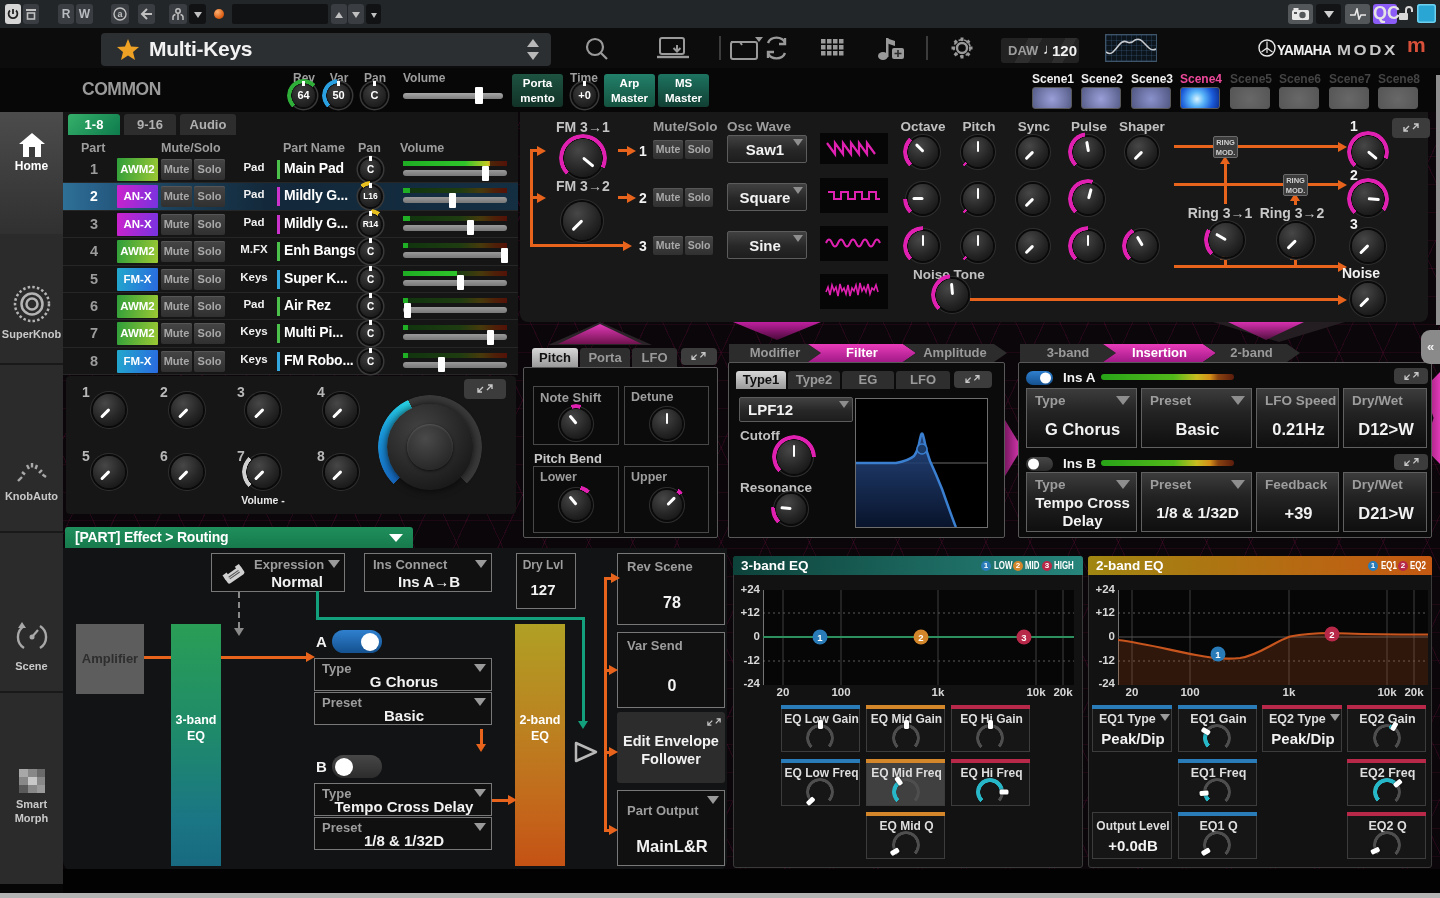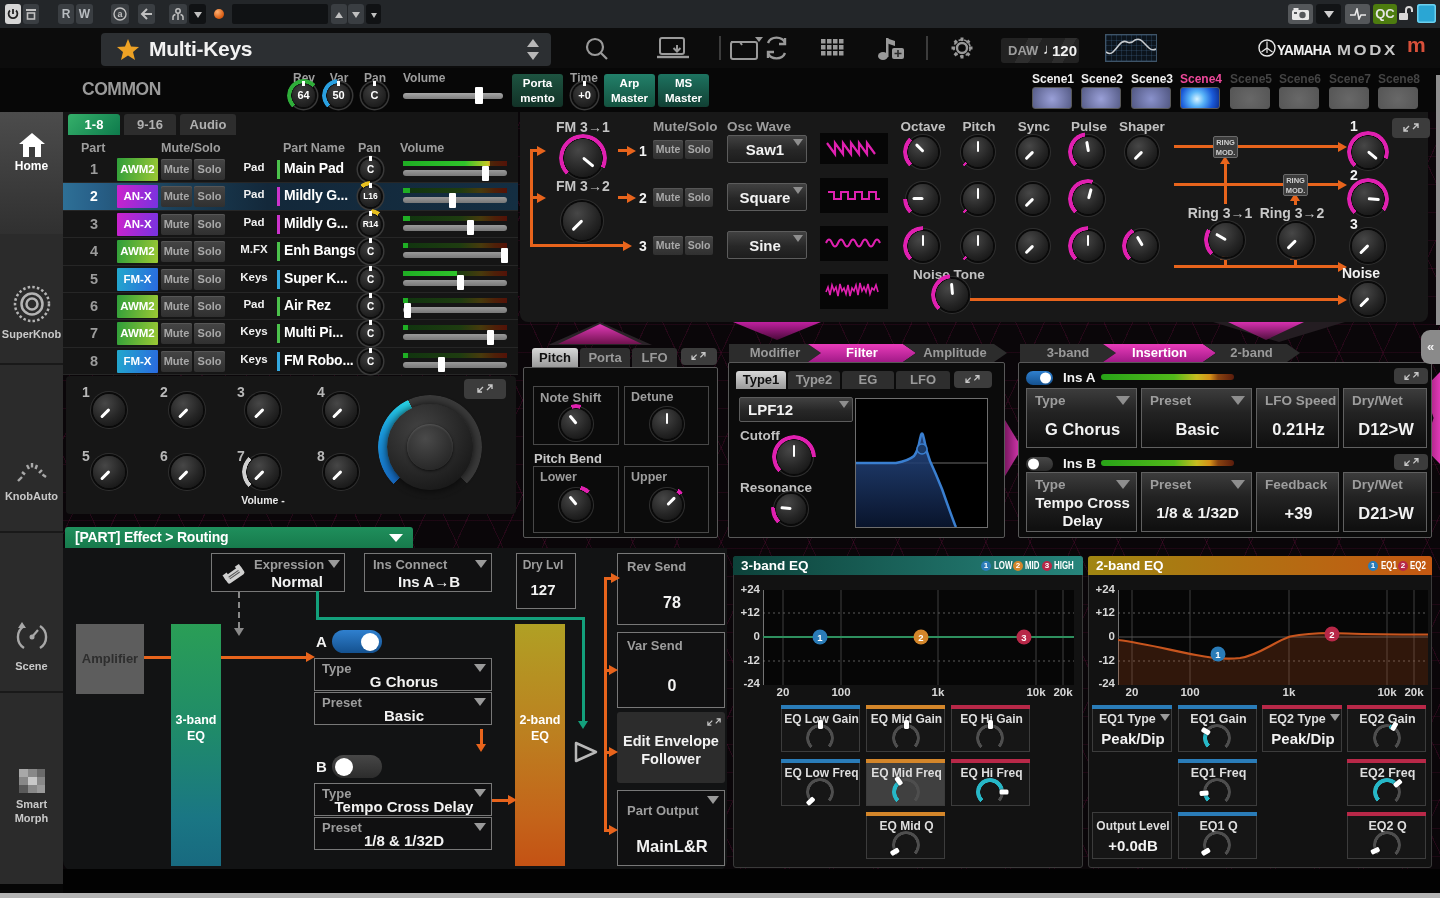--- a/index.html
+++ b/index.html
@@ -107,21 +107,21 @@
           <circle cx="10.5" cy="7" r="3.2" fill="#54575a"></circle>
           <rect x="2" y="4" width="3" height="2" fill="#54575a"></rect>
         </svg>
   </div>
   <div class="tbtn" style="left:1316px;width:25px;background:#121416"><span style="display:inline-block;margin-top:7px;width:0;height:0;border-left:5px solid transparent;border-right:5px solid transparent;border-top:7px solid #d0d0d0"></span></div>
   <div class="tbtn" style="left:1345px;width:25px;background:#54575a">
     <svg width="16" height="12" viewBox="0 0 16 12" style="margin-top:4px">
           <path d="M0 7 L5 7 L7 1 L9 11 L11 7 L16 7" stroke="#e8e8e8" stroke-width="1.6" fill="none"></path>
         </svg>
   </div>
-  <div class="tbtn" style="left:1373px;width:24px;background:#4d7c0f;color:#e4e4e4;font-size:13px;line-height:19px">QC</div>
+  <div class="tbtn" style="left:1373px;width:24px;background:#8b5cf6;color:#e4e4e4;font-size:18px;line-height:19px">QC</div>
   <div class="abs" style="left:1398px;top:4px;width:17px;height:20px">
     <svg width="15" height="16" viewBox="0 0 15 16" style="margin-top:2px">
           <rect x="1" y="7" width="9" height="7" rx="1" fill="#d8d8d8"></rect>
           <path d="M8 7 V4 a3 3 0 0 1 6 0 V6" stroke="#d8d8d8" stroke-width="2" fill="none"></path>
         </svg>
   </div>
   <div class="abs" style="left:1417px;top:4px;width:19px;height:19px;background:#2aa6d4;border-radius:3px;box-shadow:inset 0 0 0 1.5px #6cd0ee"></div>
 </div>
 <div id="apphead">
   <div id="titlebox">
@@ -491,21 +491,21 @@
 <div class="rbox" style="left:301px;top:5px;width:128px;height:39px">
 <div class="abs lbl" style="left:8px;top:3px;font-size:13px">Ins Connect</div>
 <span class="abs" style="right:4px;top:6px;width:0;height:0;border-left:6px solid transparent;border-right:6px solid transparent;border-top:8px solid #9a9a9a"></span>
 <div class="abs wht" style="left:0;top:19px;width:128px;text-align:center;font-size:15px">Ins A→B</div>
       </div>
 <div class="rbox" style="left:453px;top:5px;width:60px;height:56px">
 <div class="abs lbl" style="left:0;top:4px;width:52px;text-align:center;font-size:12px">Dry Lvl</div>
 <div class="abs wht" style="left:0;top:27px;width:52px;text-align:center;font-size:15px">127</div>
       </div>
 <div class="rbox" style="left:554px;top:5px;width:108px;height:72px">
-<div class="abs lbl" style="left:9px;top:5px;font-size:13px">Rev Send</div>
+<div class="abs lbl" style="left:9px;top:5px;font-size:13px">Rev Scene</div>
 <div class="abs wht" style="left:0;top:40px;width:108px;text-align:center;font-size:16px">78</div>
       </div>
 <div class="rbox" style="left:554px;top:84px;width:108px;height:76px">
 <div class="abs lbl" style="left:9px;top:5px;font-size:13px">Var Send</div>
 <div class="abs wht" style="left:0;top:44px;width:108px;text-align:center;font-size:16px">0</div>
       </div>
 <div class="abs" style="left:554px;top:164px;width:108px;height:71px;background:#2c2c2c;border-radius:3px">
 <div class="abs wht" style="left:0;top:20px;width:108px;text-align:center;font-size:14.5px;line-height:18px">Edit Envelope<br>Follower</div>
 <svg class="abs" style="right:4px;top:4px" width="14" height="12" viewBox="0 0 16 13">
           <path d="M6 5 L1 10 M1 6 L1 10 L5 10 M10 8 L15 3 M15 7 L15 3 L11 3" stroke="#c8c8c8" stroke-width="1.4" fill="none"></path>

